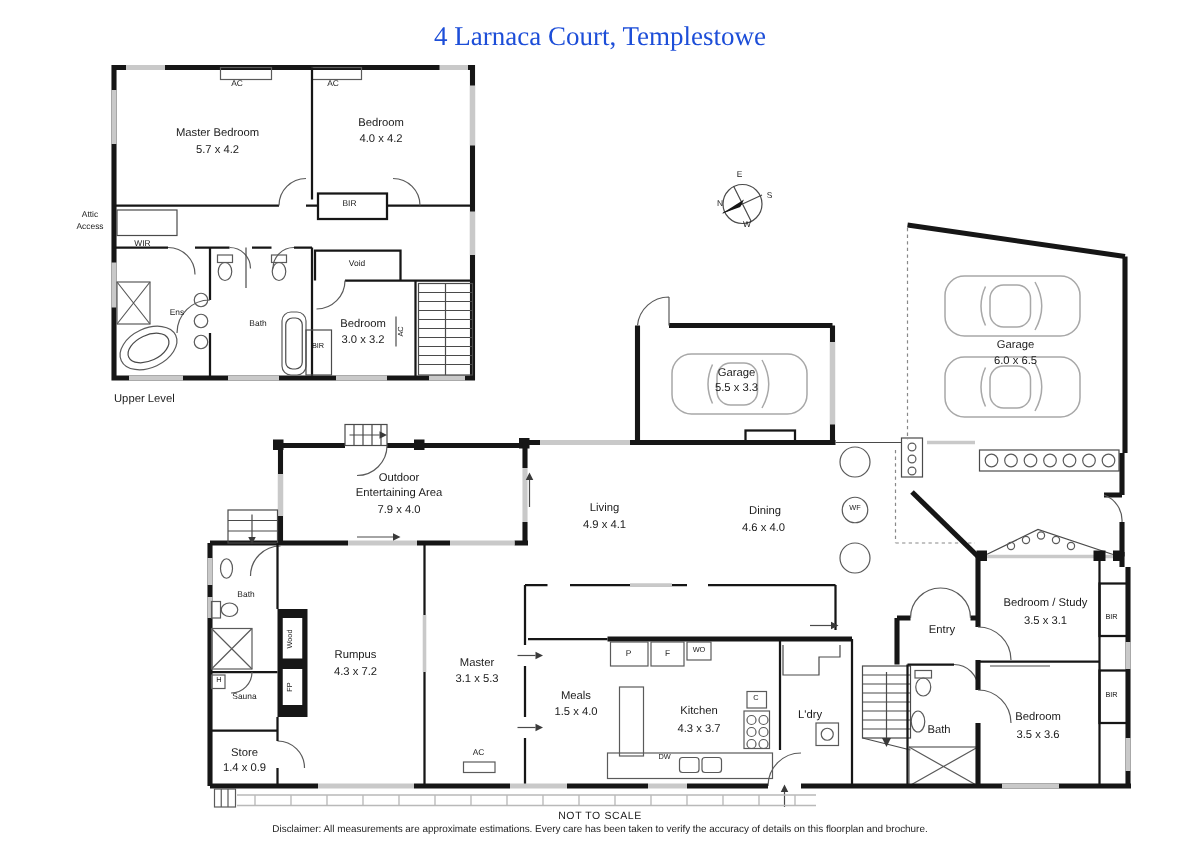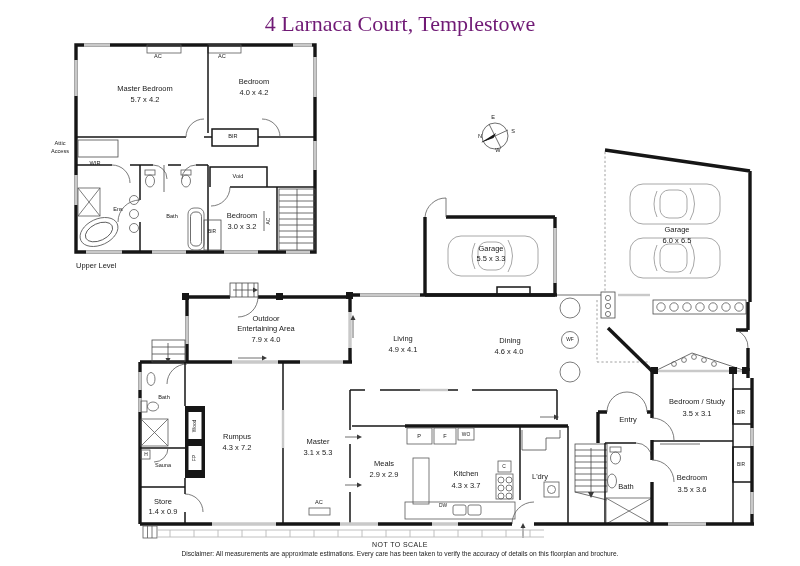--- a/index.html
+++ b/index.html
@@ -18,21 +18,21 @@
   .vr{stroke:#b9b9b9;stroke-width:.9}
   .bk{fill:#161616;stroke:none}
   .wt{fill:#fff;stroke:none}
   .hd{fill:#3a3a3a;stroke:none}
   .lbl{position:absolute;transform:translate(-50%,-50%);font-size:7.5px;line-height:1.35;
        color:#1a1a1a;text-align:center;white-space:pre-line}
   .sm{font-size:5.6px}
   .xs{font-size:4.9px}
   .rot{transform:translate(-50%,-50%) rotate(-90deg)}
   .caption{transform:translate(0,-50%);text-align:center}
-  .title{font-family:"Liberation Serif",serif;font-size:22px;color:#701a75;white-space:nowrap}
+  .title{font-family:"Liberation Serif",serif;font-size:18px;color:#1d4ed8;white-space:nowrap}
   .footer1{font-size:7px;letter-spacing:.4px;white-space:nowrap}
   .footer2{font-size:6.6px;color:#222;white-space:nowrap}
 </style>
 </head>
 <body>
 
 <div class="stage">
 
 <svg width="800" height="566" viewBox="0 0 800 566">
   <defs>
@@ -305,21 +305,21 @@
 <span class="lbl xs rot" style="left:195px;top:458px">FP</span>
 <span class="lbl sm" style="left:164px;top:398px">Bath</span>
 <span class="lbl xs" style="left:146px;top:455px">H</span>
 <span class="lbl sm" style="left:163px;top:466px">Sauna</span>
 <span class="lbl" style="left:163px;top:502px">Store</span>
 <span class="lbl" style="left:163px;top:512px">1.4 x 0.9</span>
 <span class="lbl" style="left:318px;top:442px">Master</span>
 <span class="lbl" style="left:318px;top:453px">3.1 x 5.3</span>
 <span class="lbl sm" style="left:319px;top:503px">AC</span>
 <span class="lbl" style="left:384px;top:464px">Meals</span>
-<span class="lbl" style="left:384px;top:475px">2.9 x 2.9</span>
+<span class="lbl" style="left:384px;top:475px">1.5 x 4.0</span>
 <span class="lbl" style="left:466px;top:474px">Kitchen</span>
 <span class="lbl" style="left:466px;top:486px">4.3 x 3.7</span>
 <span class="lbl sm" style="left:419px;top:437px">P</span>
 <span class="lbl sm" style="left:445px;top:437px">F</span>
 <span class="lbl xs" style="left:466px;top:435px">WO</span>
 <span class="lbl xs" style="left:504px;top:467px">C</span>
 <span class="lbl xs" style="left:443px;top:506px">DW</span>
 <span class="lbl" style="left:540px;top:477px">L'dry</span>
 <span class="lbl" style="left:628px;top:420px">Entry</span>
 <span class="lbl" style="left:626px;top:487px">Bath</span>

